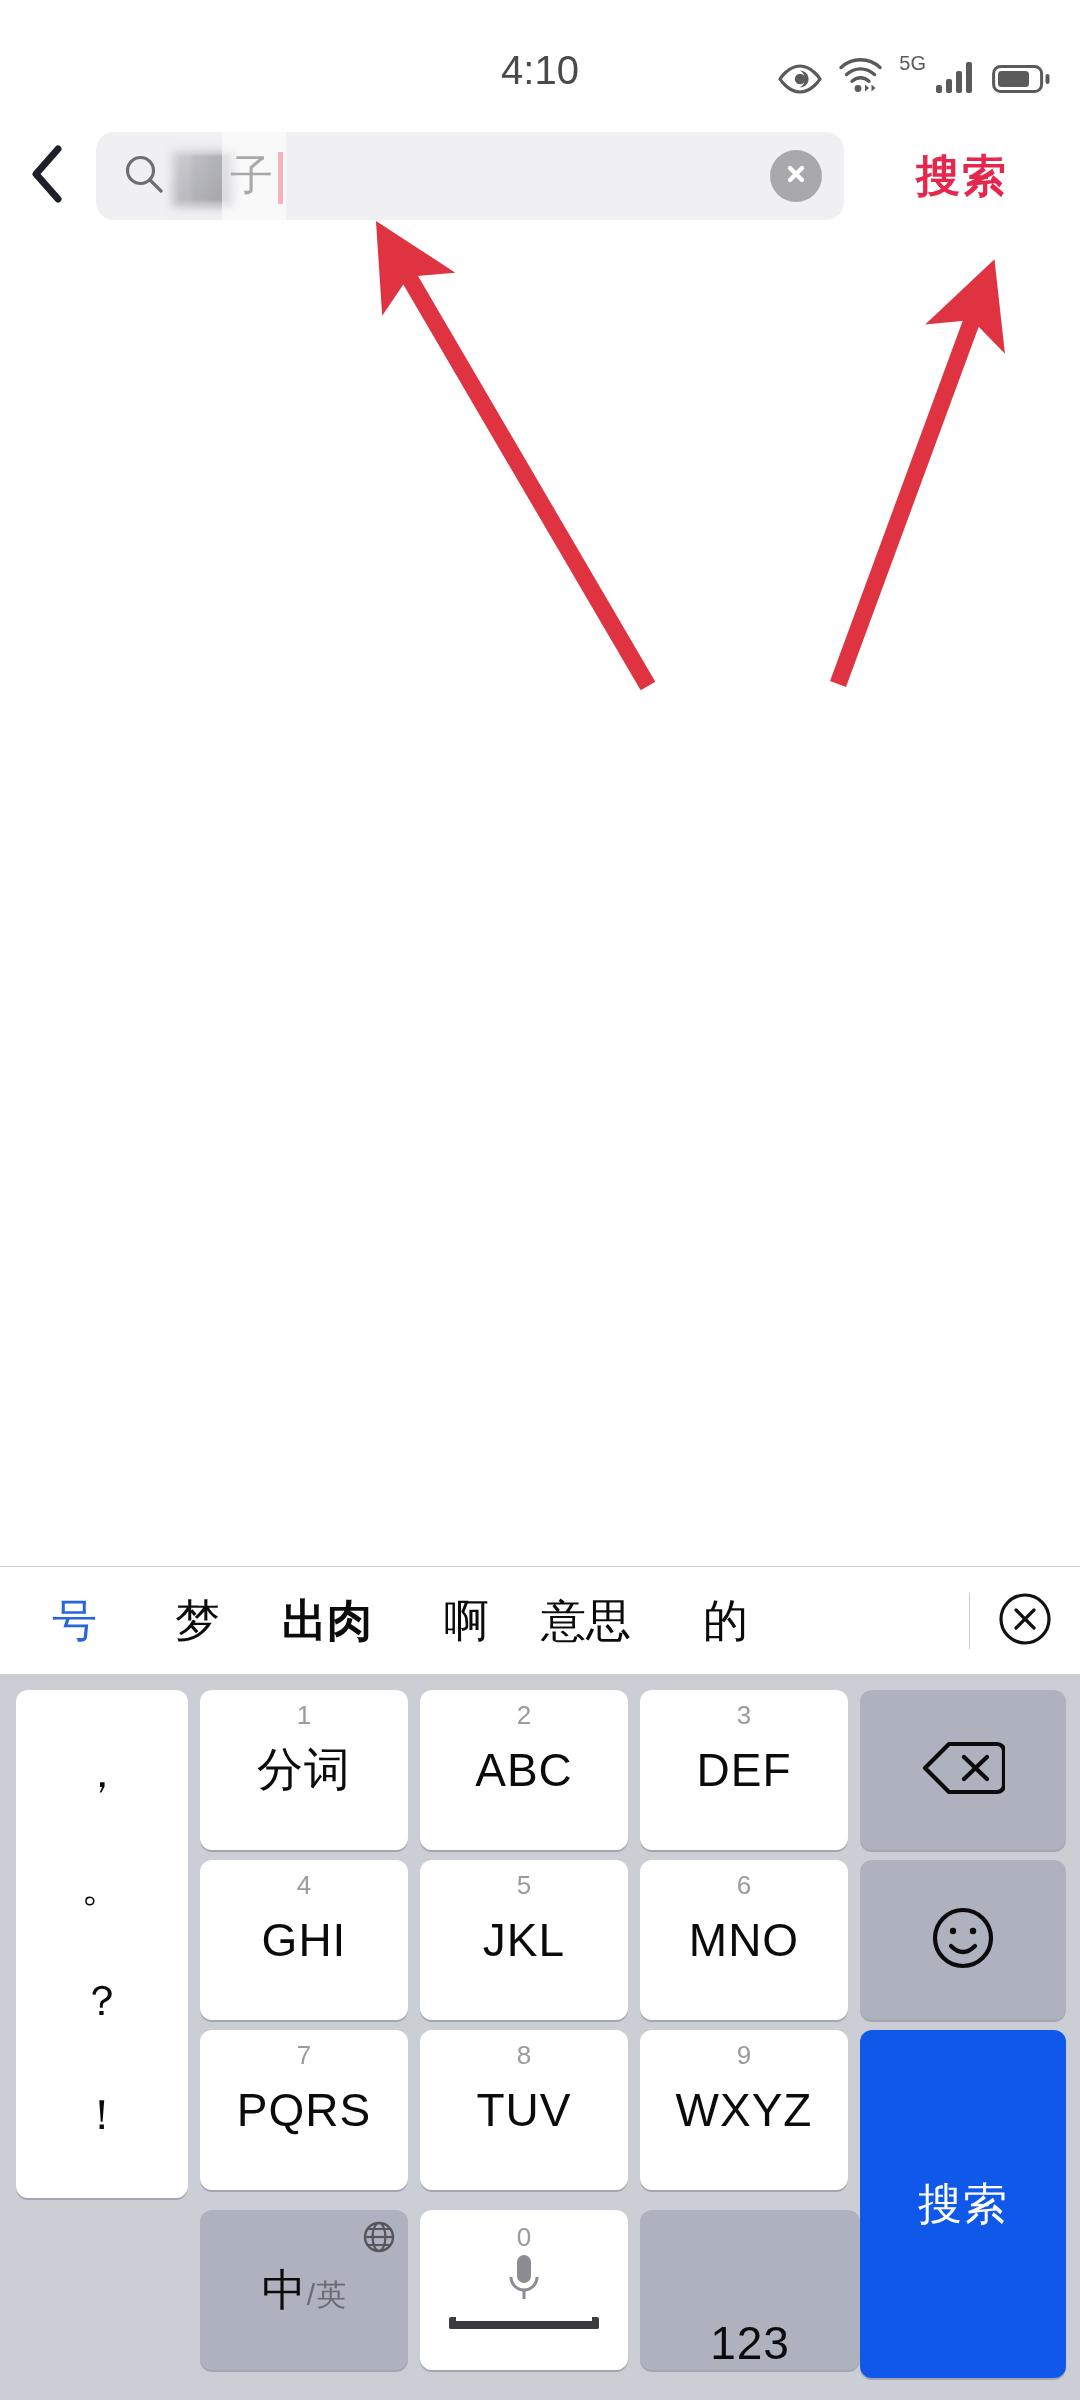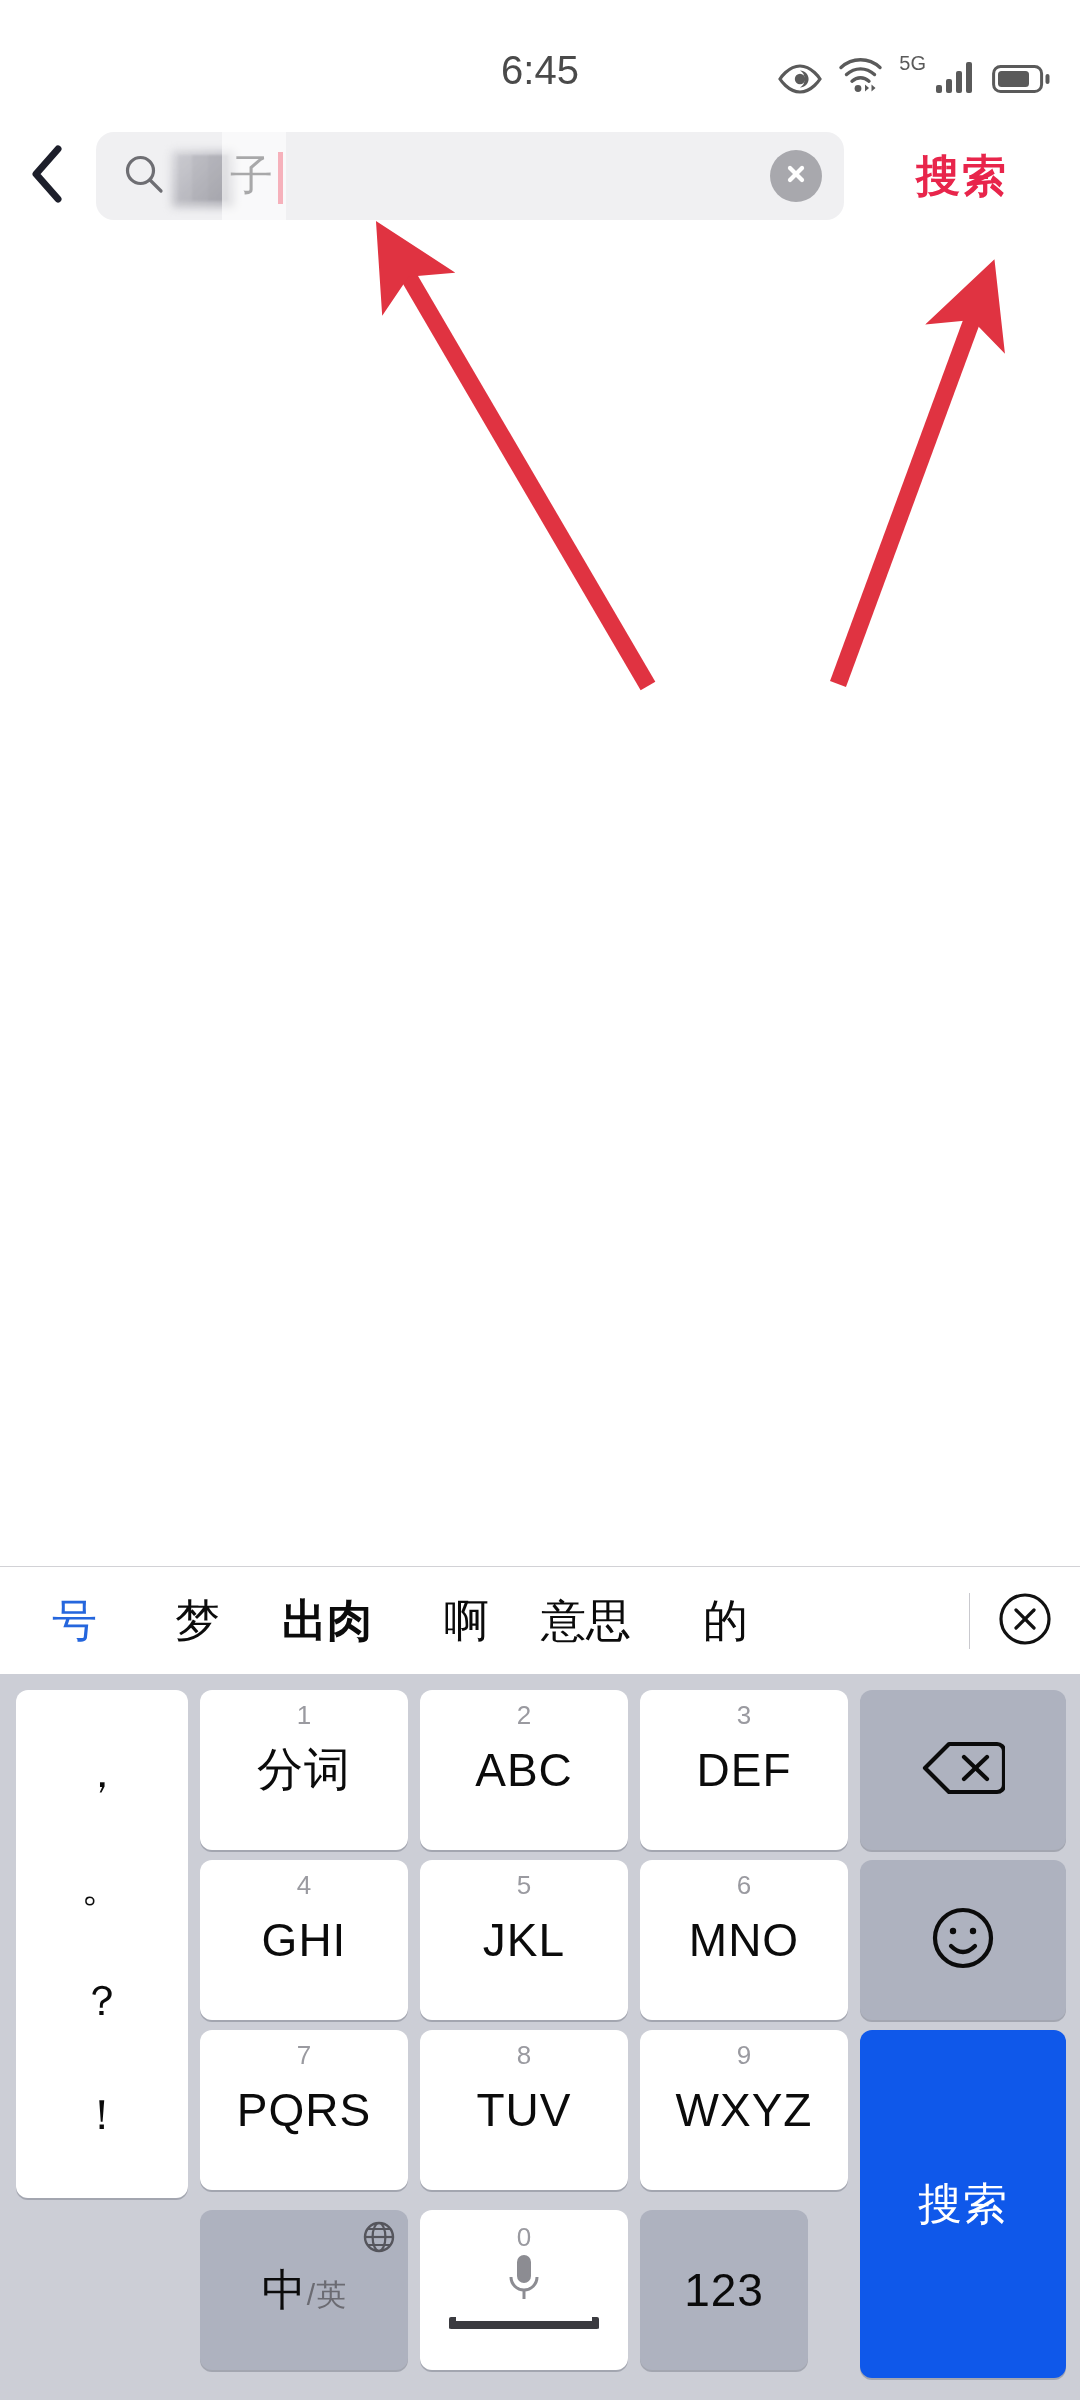--- a/index.html
+++ b/index.html
@@ -151,21 +151,21 @@
   .space-inner{ display:flex; flex-direction:column; align-items:center; justify-content:center; gap:6px;}
   .space-num{ font-size:26px; color:#9a9aa0; position:absolute; top:12px; left:50%; transform:translateX(-50%); }
   .space-bar{ width:150px; height:12px; border-top:0; border-left:7px solid #3b3b40; border-right:7px solid #3b3b40; border-bottom:8px solid #3b3b40; border-radius:2px; }
 </style>
 </head>
 <body>
 
 <div id="screen">
 
   <div class="statusbar">
-    <div class="status-time">6:45</div>
+    <div class="status-time">4:10</div>
     <div class="status-icons">
 
       <span>
         <svg width="46" height="30" viewBox="0 0 46 30">
           <path d="M23 2C11 2 3 15 3 15s8 13 20 13 20-13 20-13S35 2 23 2z" fill="none" stroke="#5a5a5a" stroke-width="3.2"></path>
           <path d="M23 6.5c4.8 0 8.6 3.8 8.6 8.5 0 4.7-3.8 8.5-8.6 8.5 3-1.5 4.6-4.6 4.6-8.5 0-3.9-1.6-7-4.6-8.5z" fill="#5a5a5a"></path>
           <circle cx="23" cy="15" r="5.2" fill="#5a5a5a"></circle>
         </svg>
       </span>
 
@@ -372,20 +372,20 @@
             <svg width="40" height="56" viewBox="0 0 40 56">
               <rect x="13" y="4" width="14" height="28" rx="7" fill="#8c8c92"></rect>
               <path d="M7 26 a13 13 0 0 0 26 0" fill="none" stroke="#8c8c92" stroke-width="3"></path>
               <line x1="20" y1="39" x2="20" y2="48" stroke="#8c8c92" stroke-width="3"></line>
             </svg>
           </span>
           <span class="space-bar"></span>
         </span>
       </div>
 
-      <div class="key gray" style="left:634px; top:528px; width:168px; height:160px;">
+      <div class="key gray" style="left:634px; top:528px; width:220px; height:160px;align-items:flex-end;">
         <span class="lbl">123</span>
       </div>
 
     </div>
   </div>
 
 </div>
 
 </body></html>

